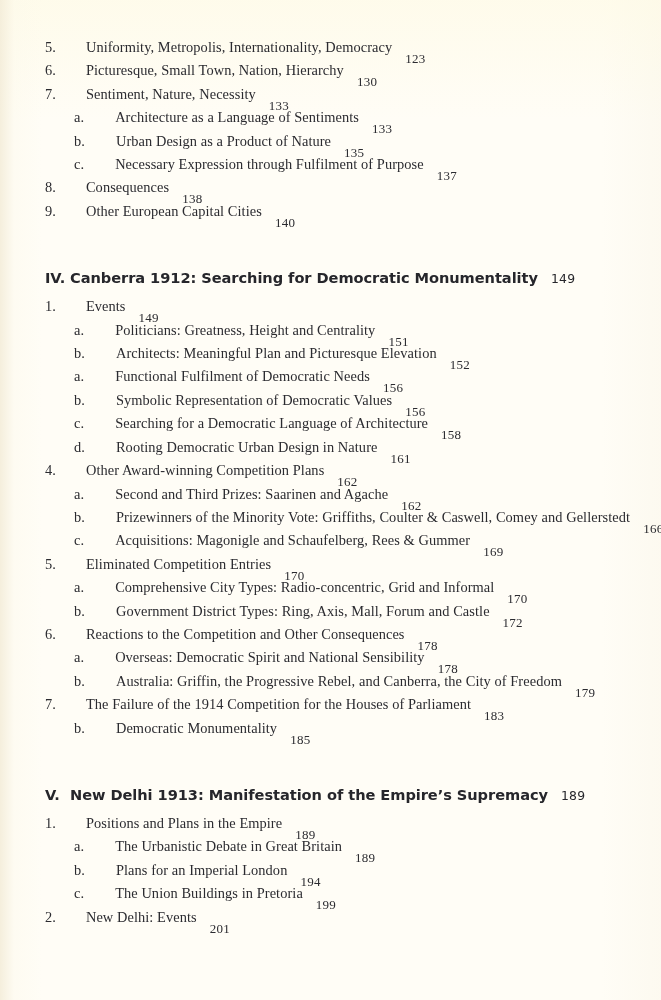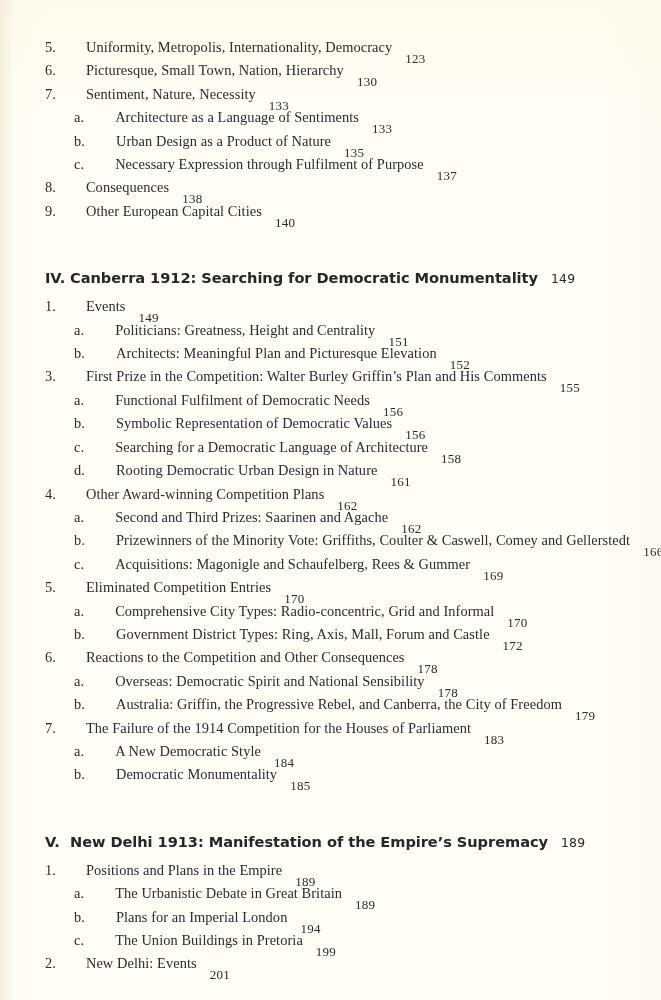--- a/index.html
+++ b/index.html
@@ -128,37 +128,35 @@
       <div class="entry lvl2"><span class="num">b.</span><span class="label">Urban Design as a Product of Nature</span><span class="page">135</span></div>
       <div class="entry lvl2"><span class="num">c.</span><span class="label">Necessary Expression through Fulfilment of Purpose</span><span class="page">137</span></div>
       <div class="entry lvl1"><span class="num">8.</span><span class="label">Consequences</span><span class="page">138</span></div>
       <div class="entry lvl1"><span class="num">9.</span><span class="label">Other European Capital Cities</span><span class="page">140</span></div>
       <div class="gap-before-chapter"></div>
       <div class="chapter"><span class="num">IV.</span><span class="label">Canberra 1912: Searching for Democratic Monumentality</span><span class="page">149</span></div>
       <div class="gap-after-chapter"></div>
       <div class="entry lvl1"><span class="num">1.</span><span class="label">Events</span><span class="page">149</span></div>
       <div class="entry lvl2"><span class="num">a.</span><span class="label">Politicians: Greatness, Height and Centrality</span><span class="page">151</span></div>
       <div class="entry lvl2"><span class="num">b.</span><span class="label">Architects: Meaningful Plan and Picturesque Elevation</span><span class="page">152</span></div>
-      <div class="entry lvl1"><span class="num">3.</span><span class="label">First Prize in the Competition: Walter Burley Griffin’s Plan and His Comments</span><span class="page">155</span></div>
       <div class="entry lvl2"><span class="num">a.</span><span class="label">Functional Fulfilment of Democratic Needs</span><span class="page">156</span></div>
       <div class="entry lvl2"><span class="num">b.</span><span class="label">Symbolic Representation of Democratic Values</span><span class="page">156</span></div>
       <div class="entry lvl2"><span class="num">c.</span><span class="label">Searching for a Democratic Language of Architecture</span><span class="page">158</span></div>
       <div class="entry lvl2"><span class="num">d.</span><span class="label">Rooting Democratic Urban Design in Nature</span><span class="page">161</span></div>
       <div class="entry lvl1"><span class="num">4.</span><span class="label">Other Award-winning Competition Plans</span><span class="page">162</span></div>
       <div class="entry lvl2"><span class="num">a.</span><span class="label">Second and Third Prizes: Saarinen and Agache</span><span class="page">162</span></div>
       <div class="entry lvl2"><span class="num">b.</span><span class="label">Prizewinners of the Minority Vote: Griffiths, Coulter &amp; Caswell, Comey and Gellerstedt</span><span class="page">166</span></div>
       <div class="entry lvl2"><span class="num">c.</span><span class="label">Acquisitions: Magonigle and Schaufelberg, Rees &amp; Gummer</span><span class="page">169</span></div>
       <div class="entry lvl1"><span class="num">5.</span><span class="label">Eliminated Competition Entries</span><span class="page">170</span></div>
       <div class="entry lvl2"><span class="num">a.</span><span class="label">Comprehensive City Types: Radio-concentric, Grid and Informal</span><span class="page">170</span></div>
       <div class="entry lvl2"><span class="num">b.</span><span class="label">Government District Types: Ring, Axis, Mall, Forum and Castle</span><span class="page">172</span></div>
       <div class="entry lvl1"><span class="num">6.</span><span class="label">Reactions to the Competition and Other Consequences</span><span class="page">178</span></div>
       <div class="entry lvl2"><span class="num">a.</span><span class="label">Overseas: Democratic Spirit and National Sensibility</span><span class="page">178</span></div>
       <div class="entry lvl2"><span class="num">b.</span><span class="label">Australia: Griffin, the Progressive Rebel, and Canberra, the City of Freedom</span><span class="page">179</span></div>
       <div class="entry lvl1"><span class="num">7.</span><span class="label">The Failure of the 1914 Competition for the Houses of Parliament</span><span class="page">183</span></div>
-      <div class="entry lvl2"><span class="num">a.</span><span class="label">A New Democratic Style</span><span class="page">184</span></div>
       <div class="entry lvl2"><span class="num">b.</span><span class="label">Democratic Monumentality</span><span class="page">185</span></div>
       <div class="gap-before-chapter"></div>
       <div class="chapter"><span class="num">V.</span><span class="label">New Delhi 1913: Manifestation of the Empire’s Supremacy</span><span class="page">189</span></div>
       <div class="gap-after-chapter"></div>
       <div class="entry lvl1"><span class="num">1.</span><span class="label">Positions and Plans in the Empire</span><span class="page">189</span></div>
       <div class="entry lvl2"><span class="num">a.</span><span class="label">The Urbanistic Debate in Great Britain</span><span class="page">189</span></div>
       <div class="entry lvl2"><span class="num">b.</span><span class="label">Plans for an Imperial London</span><span class="page">194</span></div>
       <div class="entry lvl2"><span class="num">c.</span><span class="label">The Union Buildings in Pretoria</span><span class="page">199</span></div>
       <div class="entry lvl1"><span class="num">2.</span><span class="label">New Delhi: Events</span><span class="page">201</span></div>
     </div>

